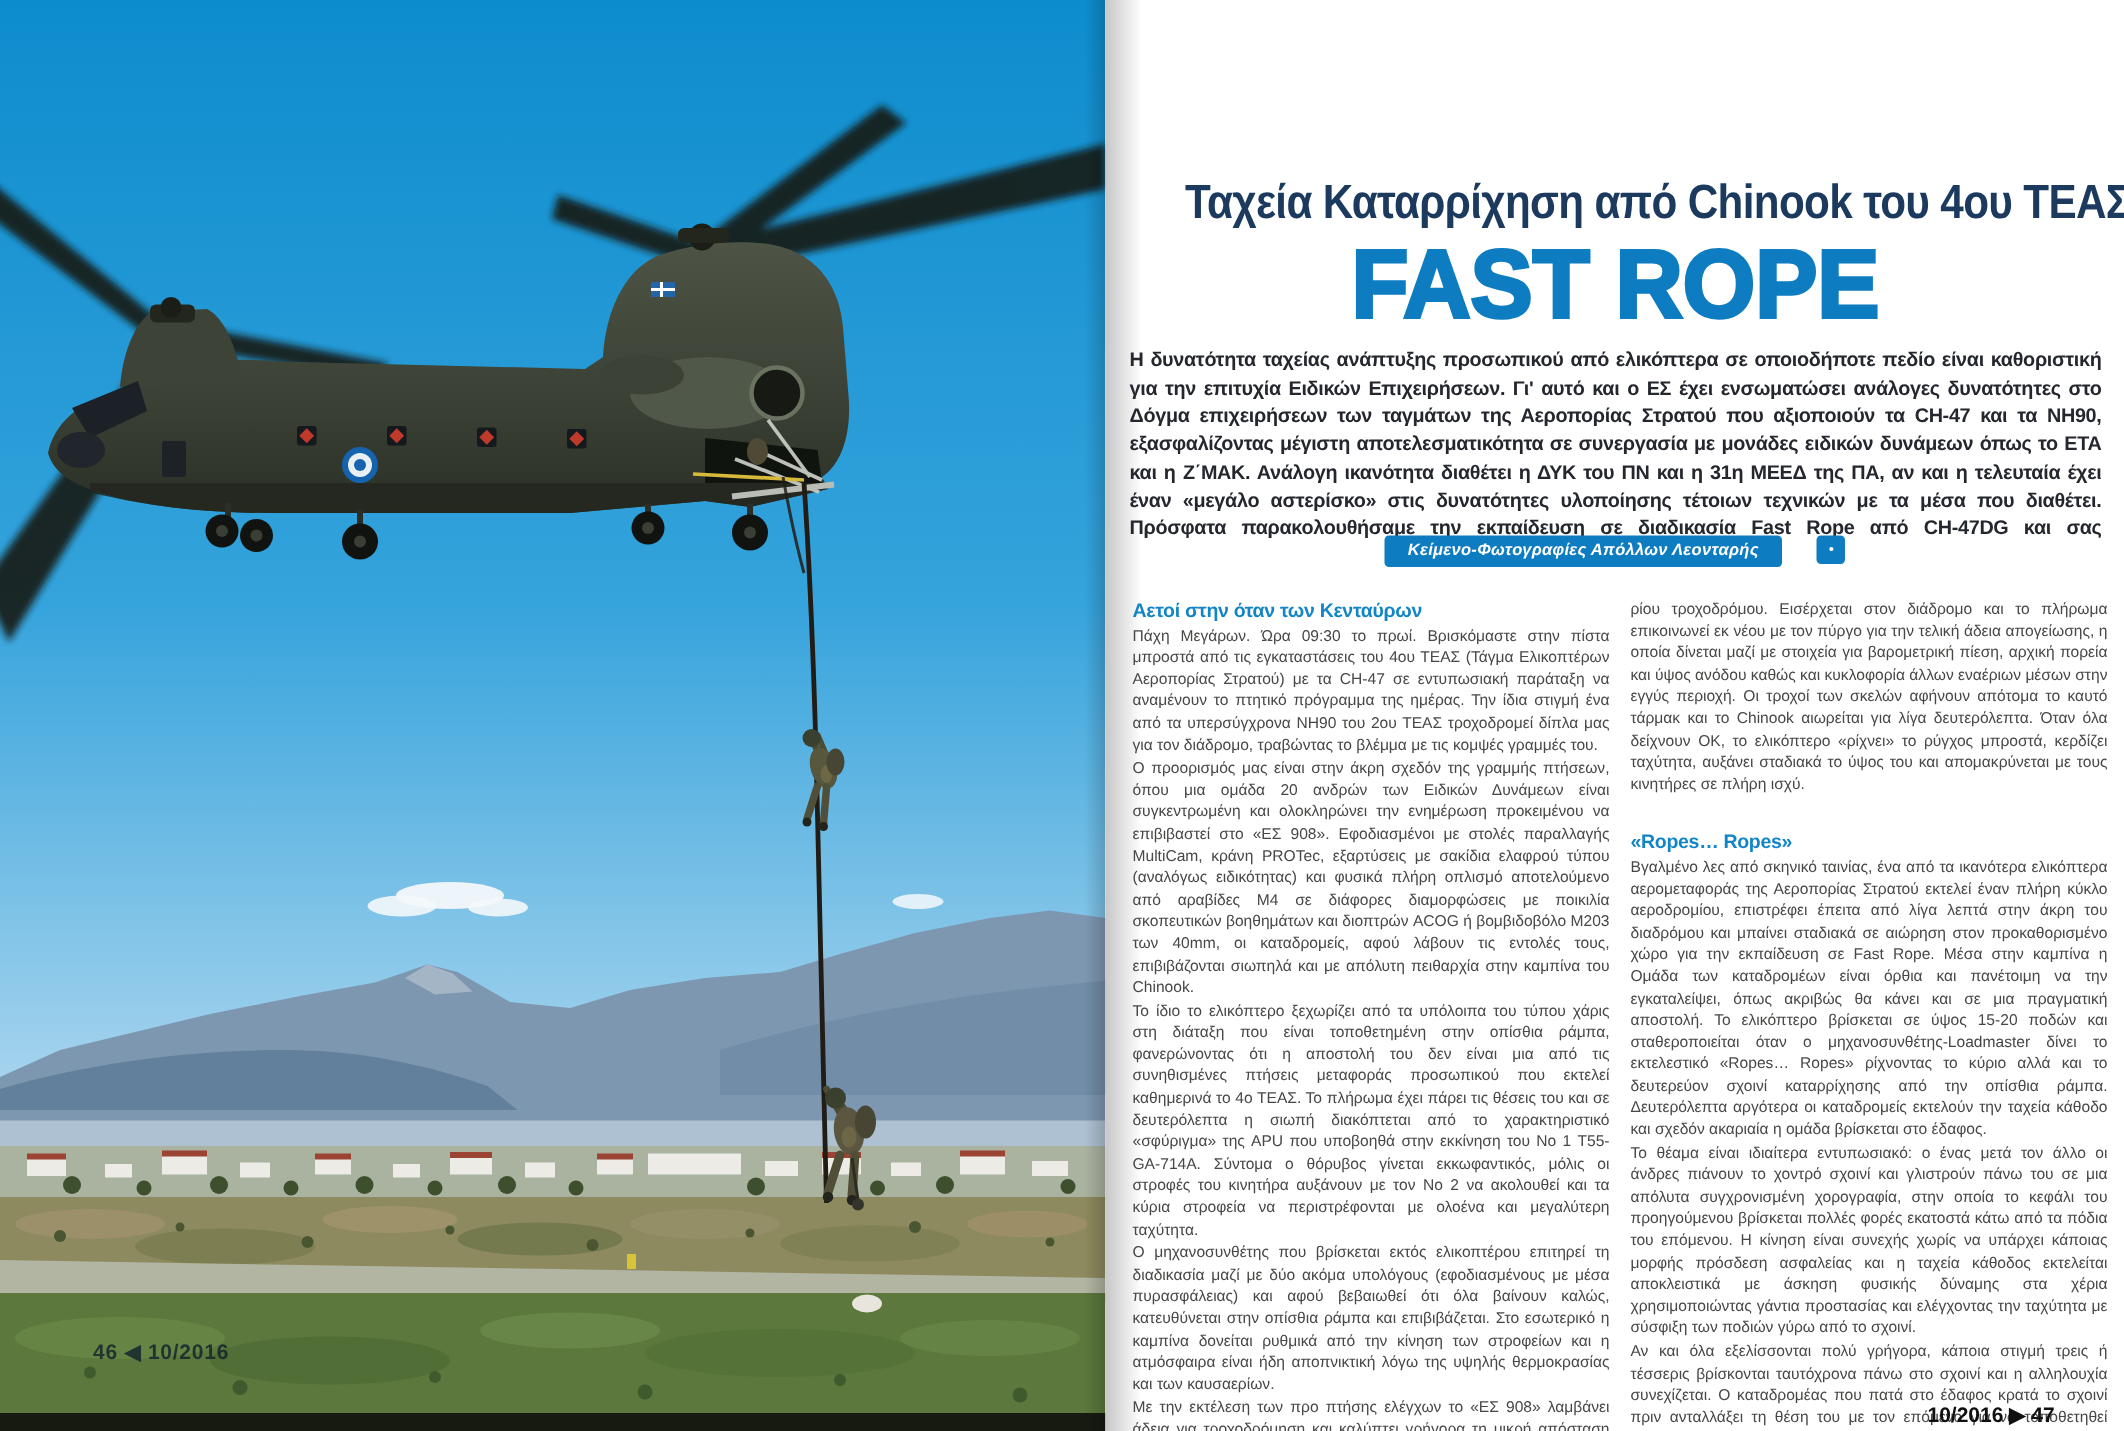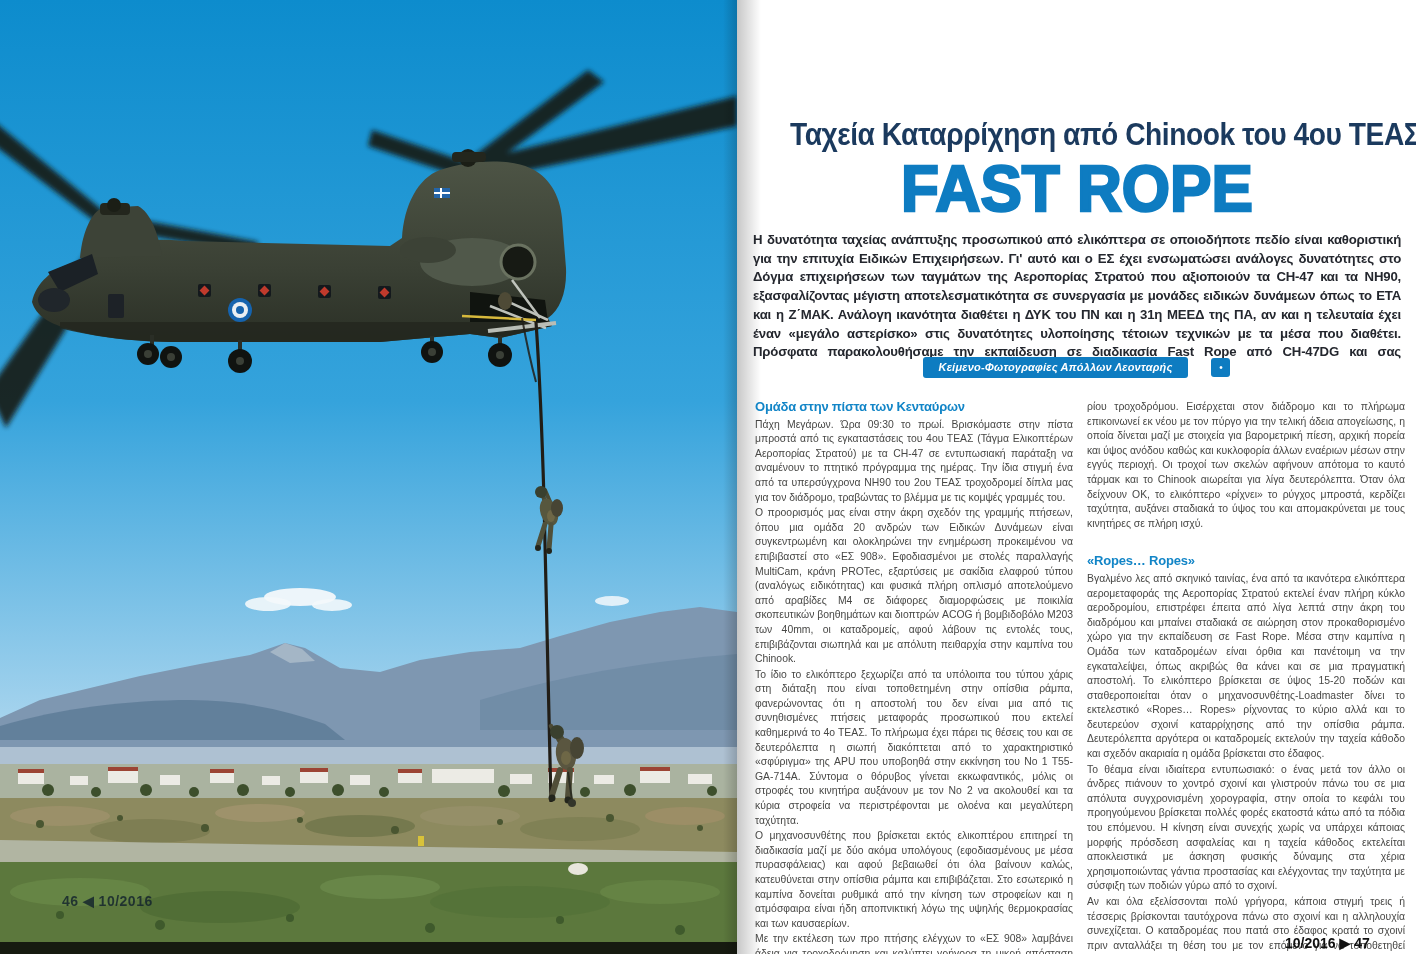--- a/index.html
+++ b/index.html
@@ -48,21 +48,21 @@
     -webkit-text-stroke:2.5px #0e7cc1;
     transform:scaleX(0.97);transform-origin:center;
   }
   .intro{
     position:absolute;left:16px;top:231px;width:648px;
     font-size:13.2px;line-height:18.7px;font-weight:700;color:#24272e;
     text-align:justify;text-align-last:center;letter-spacing:-0.2px;margin:0;
   }
   .byline{
     position:absolute;left:0;top:357px;width:679px;display:flex;
-    justify-content:center;align-items:center;gap:23px;
+    justify-content:center;align-items:flex-start;gap:23px;
   }
   .byline-badge{
     background:#0e7cc1;color:#fff;font-size:11px;font-weight:700;font-style:italic;
     padding:4px 16px 5px;border-radius:3px;letter-spacing:.2px;
   }
   .byline-square{
     width:19px;height:19px;background:#0e7cc1;border-radius:3px;
     display:flex;align-items:center;justify-content:center;color:#fff;
     font-size:10px;line-height:1;
   }
@@ -340,21 +340,21 @@
 
     <div class="byline">
       <span class="byline-badge">Κείμενο-Φωτογραφίες Απόλλων Λεονταρής</span>
       <span class="byline-square">
         <span>•</span>
       </span>
     </div>
 
     <div class="cols">
       <div class="col">
-        <h3>Ομάδα στην πίστα των Κενταύρων</h3>
+        <h3>Αετοί στην όταν των Κενταύρων</h3>
         <p>Πάχη Μεγάρων. Ώρα 09:30 το πρωί. Βρισκόμαστε στην πίστα μπροστά από τις εγκαταστάσεις του 4ου ΤΕΑΣ (Τάγμα Ελικοπτέρων Αεροπορίας Στρατού) με τα CH-47 σε εντυπωσιακή παράταξη να αναμένουν το πτητικό πρόγραμμα της ημέρας. Την ίδια στιγμή ένα από τα υπερσύγχρονα NH90 του 2ου ΤΕΑΣ τροχοδρομεί δίπλα μας για τον διάδρομο, τραβώντας το βλέμμα με τις κομψές γραμμές του.</p>
         <p>Ο προορισμός μας είναι στην άκρη σχεδόν της γραμμής πτήσεων, όπου μια ομάδα 20 ανδρών των Ειδικών Δυνάμεων είναι συγκεντρωμένη και ολοκληρώνει την ενημέρωση προκειμένου να επιβιβαστεί στο «ΕΣ 908». Εφοδιασμένοι με στολές παραλλαγής MultiCam, κράνη PROTec, εξαρτύσεις με σακίδια ελαφρού τύπου (αναλόγως ειδικότητας) και φυσικά πλήρη οπλισμό αποτελούμενο από αραβίδες Μ4 σε διάφορες διαμορφώσεις με ποικιλία σκοπευτικών βοηθημάτων και διοπτρών ACOG ή βομβιδοβόλο M203 των 40mm, οι καταδρομείς, αφού λάβουν τις εντολές τους, επιβιβάζονται σιωπηλά και με απόλυτη πειθαρχία στην καμπίνα του Chinook.</p>
         <p>Το ίδιο το ελικόπτερο ξεχωρίζει από τα υπόλοιπα του τύπου χάρις στη διάταξη που είναι τοποθετημένη στην οπίσθια ράμπα, φανερώνοντας ότι η αποστολή του δεν είναι μια από τις συνηθισμένες πτήσεις μεταφοράς προσωπικού που εκτελεί καθημερινά το 4ο ΤΕΑΣ. Το πλήρωμα έχει πάρει τις θέσεις του και σε δευτερόλεπτα η σιωπή διακόπτεται από το χαρακτηριστικό «σφύριγμα» της APU που υποβοηθά στην εκκίνηση του Νο 1 T55-GA-714A. Σύντομα ο θόρυβος γίνεται εκκωφαντικός, μόλις οι στροφές του κινητήρα αυξάνουν με τον Νο 2 να ακολουθεί και τα κύρια στροφεία να περιστρέφονται με ολοένα και μεγαλύτερη ταχύτητα.</p>
         <p>Ο μηχανοσυνθέτης που βρίσκεται εκτός ελικοπτέρου επιτηρεί τη διαδικασία μαζί με δύο ακόμα υπολόγους (εφοδιασμένους με μέσα πυρασφάλειας) και αφού βεβαιωθεί ότι όλα βαίνουν καλώς, κατευθύνεται στην οπίσθια ράμπα και επιβιβάζεται. Στο εσωτερικό η καμπίνα δονείται ρυθμικά από την κίνηση των στροφείων και η ατμόσφαιρα είναι ήδη αποπνικτική λόγω της υψηλής θερμοκρασίας και των καυσαερίων.</p>
         <p>Με την εκτέλεση των προ πτήσης ελέγχων το «ΕΣ 908» λαμβάνει άδεια για τροχοδρόμηση και καλύπτει γρήγορα τη μικρή απόσταση του συνδετη-</p>
       </div>
       <div class="col">
         <p>ρίου τροχοδρόμου. Εισέρχεται στον διάδρομο και το πλήρωμα επικοινωνεί εκ νέου με τον πύργο για την τελική άδεια απογείωσης, η οποία δίνεται μαζί με στοιχεία για βαρομετρική πίεση, αρχική πορεία και ύψος ανόδου καθώς και κυκλοφορία άλλων εναέριων μέσων στην εγγύς περιοχή. Οι τροχοί των σκελών αφήνουν απότομα το καυτό τάρμακ και το Chinook αιωρείται για λίγα δευτερόλεπτα. Όταν όλα δείχνουν ΟΚ, το ελικόπτερο «ρίχνει» το ρύγχος μπροστά, κερδίζει ταχύτητα, αυξάνει σταδιακά το ύψος του και απομακρύνεται με τους κινητήρες σε πλήρη ισχύ.</p>
         <h3 class="mid">«Ropes… Ropes»</h3>
         <p>Βγαλμένο λες από σκηνικό ταινίας, ένα από τα ικανότερα ελικόπτερα αερομεταφοράς της Αεροπορίας Στρατού εκτελεί έναν πλήρη κύκλο αεροδρομίου, επιστρέφει έπειτα από λίγα λεπτά στην άκρη του διαδρόμου και μπαίνει σταδιακά σε αιώρηση στον προκαθορισμένο χώρο για την εκπαίδευση σε Fast Rope. Μέσα στην καμπίνα η Ομάδα των καταδρομέων είναι όρθια και πανέτοιμη να την εγκαταλείψει, όπως ακριβώς θα κάνει και σε μια πραγματική αποστολή. Το ελικόπτερο βρίσκεται σε ύψος 15-20 ποδών και σταθεροποιείται όταν ο μηχανοσυνθέτης-Loadmaster δίνει το εκτελεστικό «Ropes… Ropes» ρίχνοντας το κύριο αλλά και το δευτερεύον σχοινί καταρρίχησης από την οπίσθια ράμπα. Δευτερόλεπτα αργότερα οι καταδρομείς εκτελούν την ταχεία κάθοδο και σχεδόν ακαριαία η ομάδα βρίσκεται στο έδαφος.</p>

